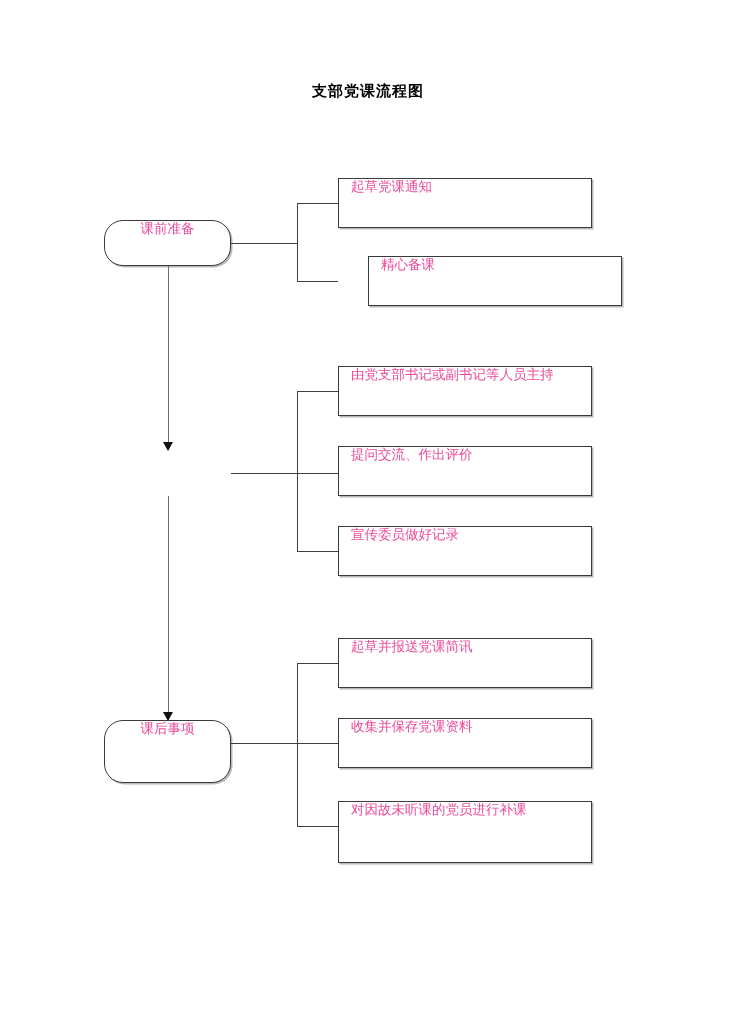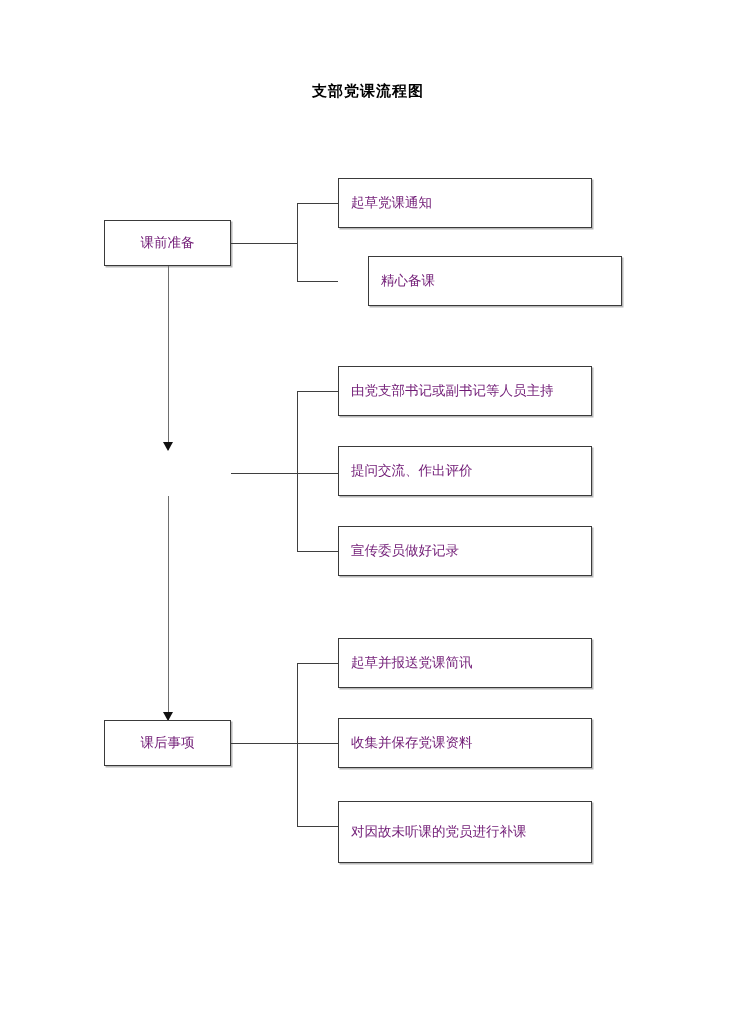--- a/index.html
+++ b/index.html
@@ -36,27 +36,28 @@
 
   
   .node {
     position: absolute;
     box-sizing: border-box;
     background: #ffffff;
     border: 1.3px solid #3a3a3a;
     box-shadow: 1.5px 1.5px 0 0 #b8b8b8;
     font-size: 13.5px;
     line-height: 1.2;
-    color: #701a75;
+    color: #ec4899;
     display: flex;
-    align-items: center;
+    align-items: flex-start;
   }
   .node.stage {
     justify-content: center;
     text-align: center;
+    border-radius: 19px;
   }
   .node.task {
     justify-content: flex-start;
     padding-left: 12px;
     text-align: left;
   }
 
   
   .hline {
     position: absolute;
@@ -124,21 +125,21 @@
 
   <div class="hline" style="left:231px; top:473px; width:66px;"></div>
   <div class="vline" style="left:297px; top:391px; height:160px;"></div>
   <div class="hline" style="left:297px; top:391px; width:41px;"></div>
   <div class="hline" style="left:297px; top:473px; width:41px;"></div>
   <div class="hline" style="left:297px; top:551px; width:41px;"></div>
 
   <div class="flowline" style="left:168px; top:496px; height:224px;"></div>
   <div class="arrowhead" style="left:163px; top:712px;"></div>
 
-  <div class="node stage" style="left:104px; top:720px; width:127px; height:46px;">
+  <div class="node stage" style="left:104px; top:720px; width:127px; height:63px;">
     <span>课后事项</span>
   </div>
 
   <div class="node task" style="left:338px; top:638px; width:254px; height:50px;">
     <span>起草并报送党课简讯</span>
   </div>
 
   <div class="node task" style="left:338px; top:718px; width:254px; height:50px;">
     <span>收集并保存党课资料</span>
   </div>

